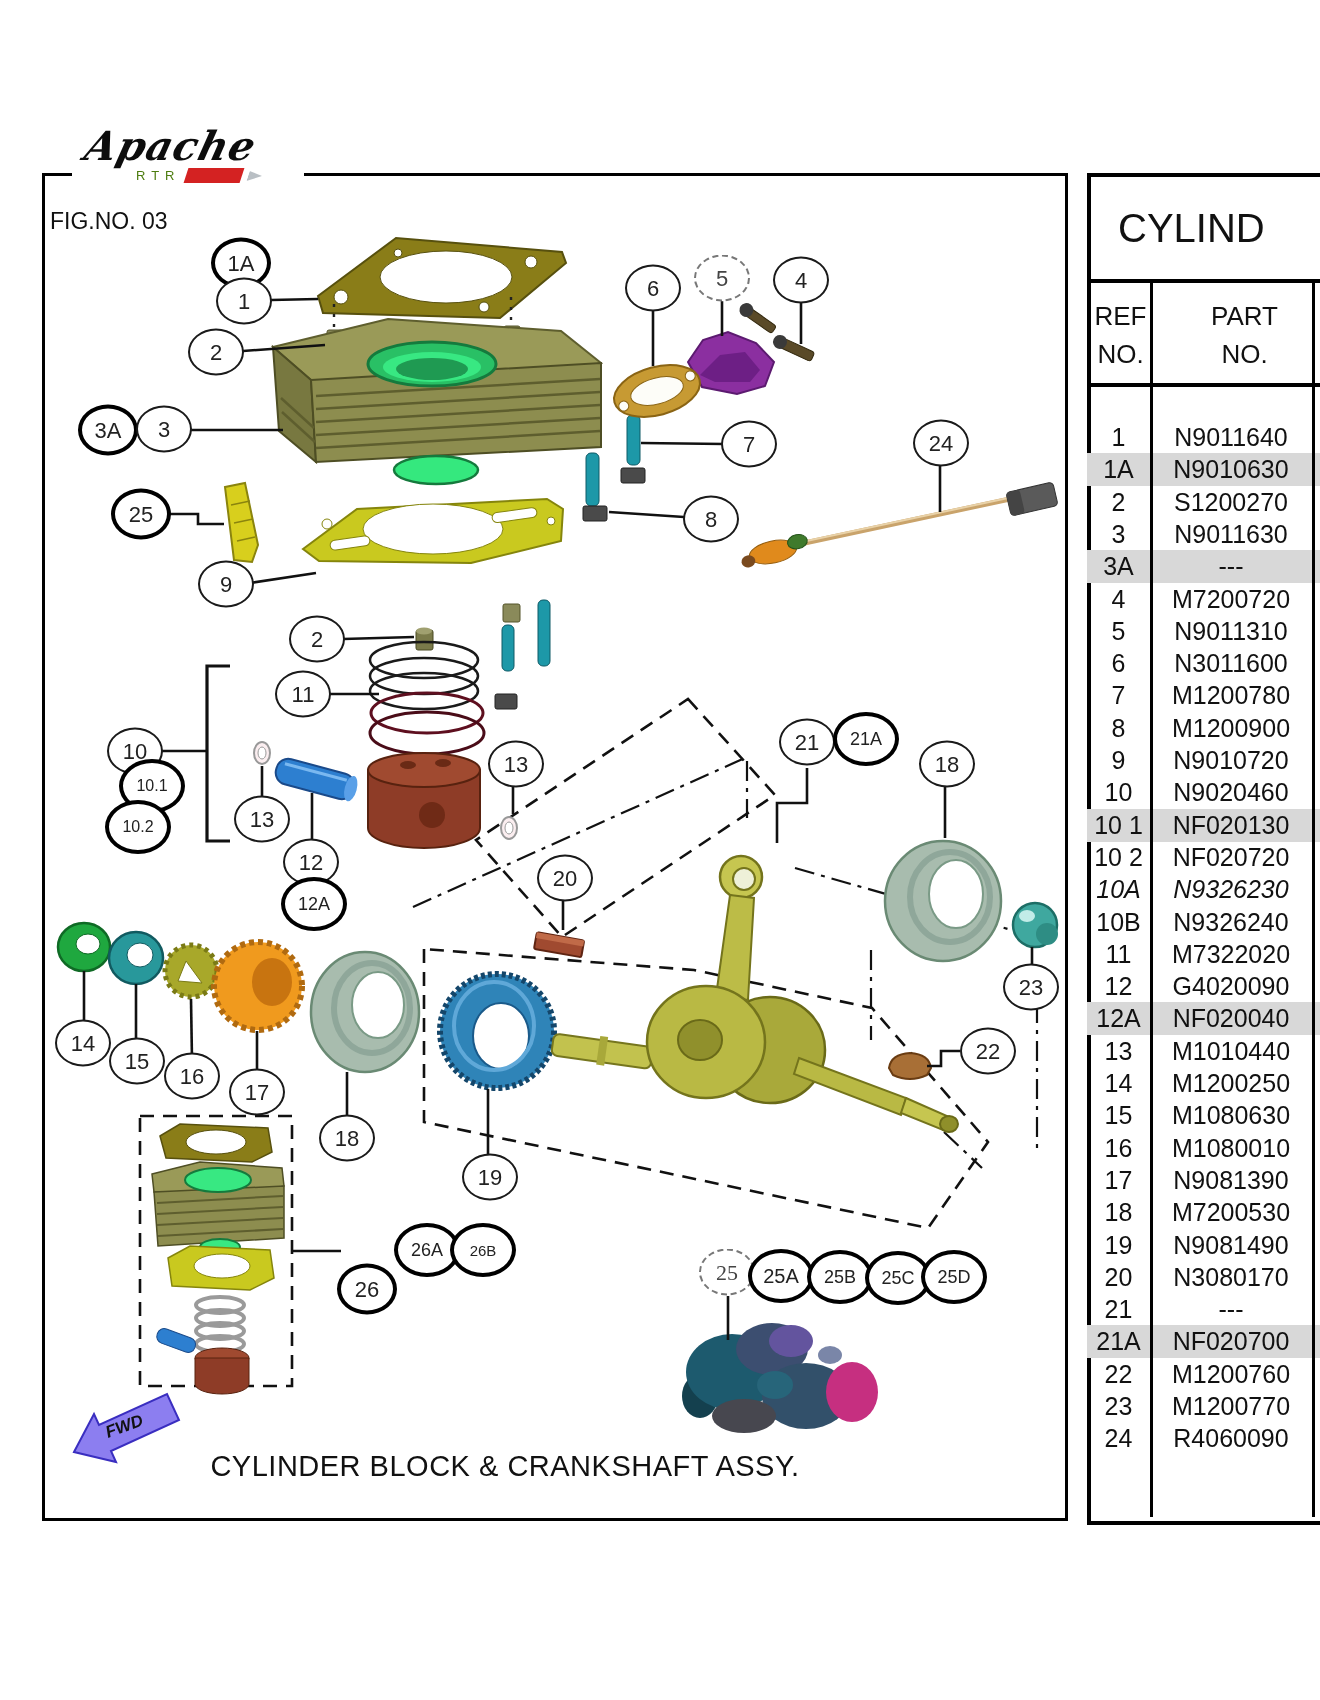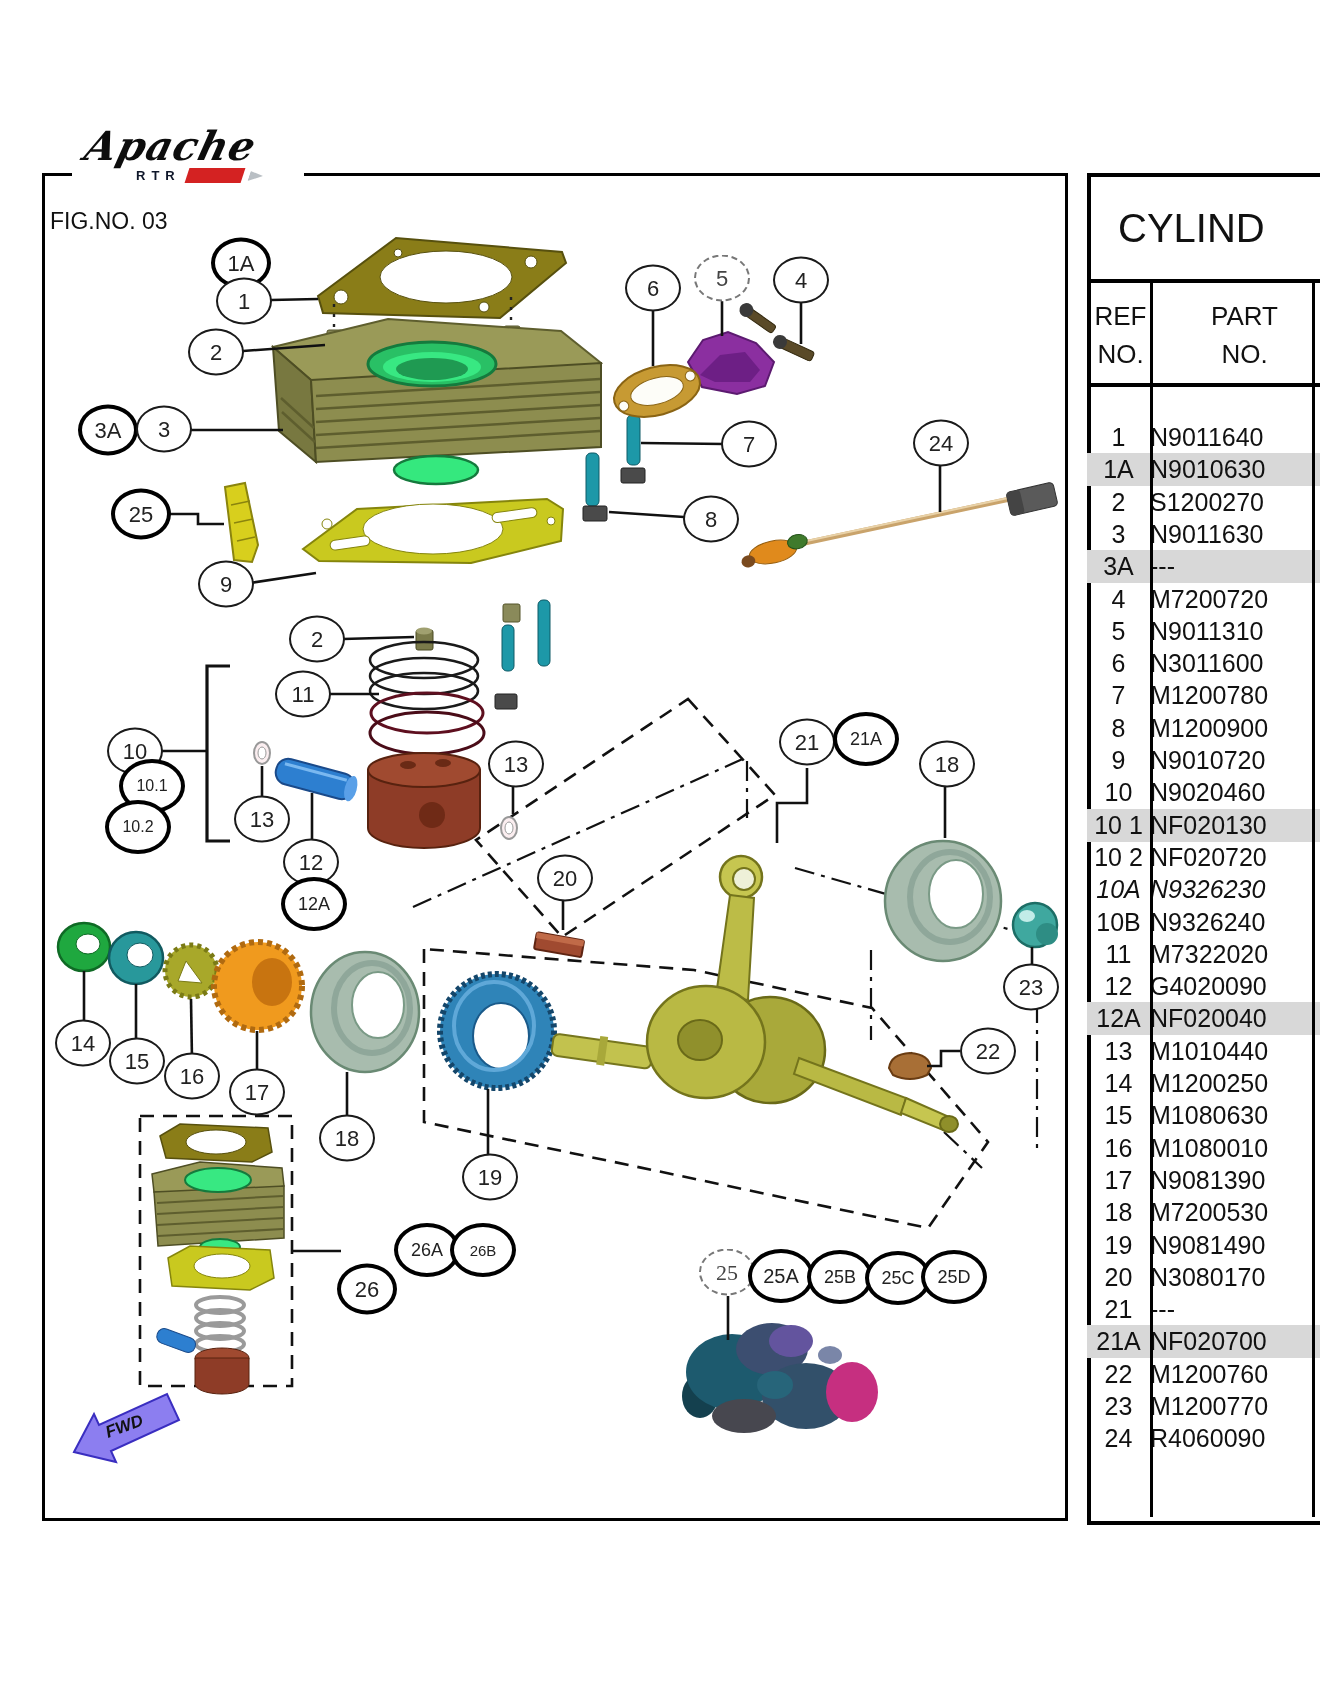--- a/index.html
+++ b/index.html
@@ -7,40 +7,40 @@
         font-family:"Liberation Sans",sans-serif;color:#111;}
   .abs{position:absolute;}
   
   #diagram-frame{left:42px;top:173px;width:1020px;height:1342px;border:3px solid #000;background:#fff;}
   .faint{background:#f7f7f7;}
   
   #logo{left:72px;top:124px;width:232px;height:68px;background:#fff;z-index:6;}
   #logo-brand{position:absolute;left:14px;top:-2px;font-family:"DejaVu Serif",serif;
     font-style:italic;font-weight:bold;font-size:40px;transform:skewX(-14deg);letter-spacing:1px;color:#0d0d0d;}
   #logo-subrow{position:absolute;left:64px;top:44px;display:flex;align-items:center;gap:6px;}
-  #logo-sub{font-size:13px;font-weight:bold;letter-spacing:6px;color:#0f172a;}
+  #logo-sub{font-size:13px;font-weight:normal;letter-spacing:6px;color:#4d7c0f;}
   #logo-badge{width:56px;height:15px;background:#d42222;transform:skewX(-18deg);}
   #logo-tail{width:14px;height:10px;background:#b9bfc4;clip-path:polygon(0 0,100% 50%,0 100%);transform:skewX(-18deg);}
   #fig-label{left:50px;top:208px;font-size:23px;z-index:6;}
   
   #tbl-outline{left:1087px;top:173px;width:252px;height:1344px;border:4px solid #000;background:#fff;}
   #tbl-title{left:1091px;top:177px;width:229px;height:102px;line-height:102px;
              font-size:40px;padding-left:27px;white-space:nowrap;overflow:hidden;}
   #tbl-hline1{left:1087px;top:279px;width:237px;height:4px;background:#000;}
   #tbl-hline2{left:1087px;top:383px;width:237px;height:4px;background:#000;}
   #tbl-vline1{left:1150px;top:283px;width:3px;height:1234px;background:#000;}
   #tbl-vline2{left:1312px;top:283px;width:3px;height:1234px;background:#000;}
   .tbl-head{top:297px;height:80px;text-align:center;font-size:26px;line-height:38px;}
   #tbl-head-ref{left:1091px;width:59px;}
   #tbl-head-part{left:1153px;width:159px;padding-left:12px;}
   #tbl-body{left:1087px;top:387px;width:233px;height:1130px;overflow:hidden;}
   .tbl-row{position:absolute;left:0;width:233px;height:33px;display:flex;align-items:center;font-size:25px;}
   .tbl-row.shaded{background:#d8d8d8;}
   .cell-ref{width:63px;text-align:center;}
-  .cell-part{width:162px;}
+  .cell-part{width:162px;text-align:center;}
   
   .callout{position:absolute;transform:translate(-50%,-50%);background:#fff;border:2.4px solid #1a1a1a;
      border-radius:50%;display:flex;align-items:center;justify-content:center;color:#222;z-index:5;}
   .callout.bold{border-width:4.2px;border-color:#000;}
   .callout.muted{border:2.2px dashed #777;color:#444;}
   
   #bottom-title{left:55px;top:1450px;width:900px;text-align:center;font-size:29px;letter-spacing:.5px;z-index:6;}
   svg{position:absolute;left:0;top:0;z-index:3;}
 </style>
 </head>
@@ -494,20 +494,21 @@
         <div class="cell-part">M1200770</div>
       </div>
       <div class="tbl-row" style="top: 1035.3px;">
         <div class="cell-ref">24</div>
         <div class="cell-part">R4060090</div>
       </div>
     </div>
   <div class="abs" id="tbl-vline1"></div>
   <div class="abs" id="tbl-vline2"></div>
 
+  <div class="abs" id="bottom-title">CYLINDER BLOCK &amp; CRANKSHAFT ASSY.</div>
 
   <div id="callout-layer">
       <div class="callout bold" style="left: 241px; top: 263px; width: 52px; height: 43px; font-size: 22px;">1A</div>
       <div class="callout" style="left: 244px; top: 301px; width: 52px; height: 43px; font-size: 22px;">1</div>
       <div class="callout" style="left: 216px; top: 352px; width: 52px; height: 43px; font-size: 22px;">2</div>
       <div class="callout" style="left: 653px; top: 288px; width: 52px; height: 43px; font-size: 22px;">6</div>
       <div class="callout muted" style="left: 722px; top: 278px; width: 52px; height: 43px; font-size: 22px;">5</div>
       <div class="callout" style="left: 801px; top: 280px; width: 52px; height: 43px; font-size: 22px;">4</div>
       <div class="callout bold" style="left: 108px; top: 430px; width: 52px; height: 43px; font-size: 22px;">3A</div>
       <div class="callout" style="left: 164px; top: 429px; width: 52px; height: 43px; font-size: 22px;">3</div>

